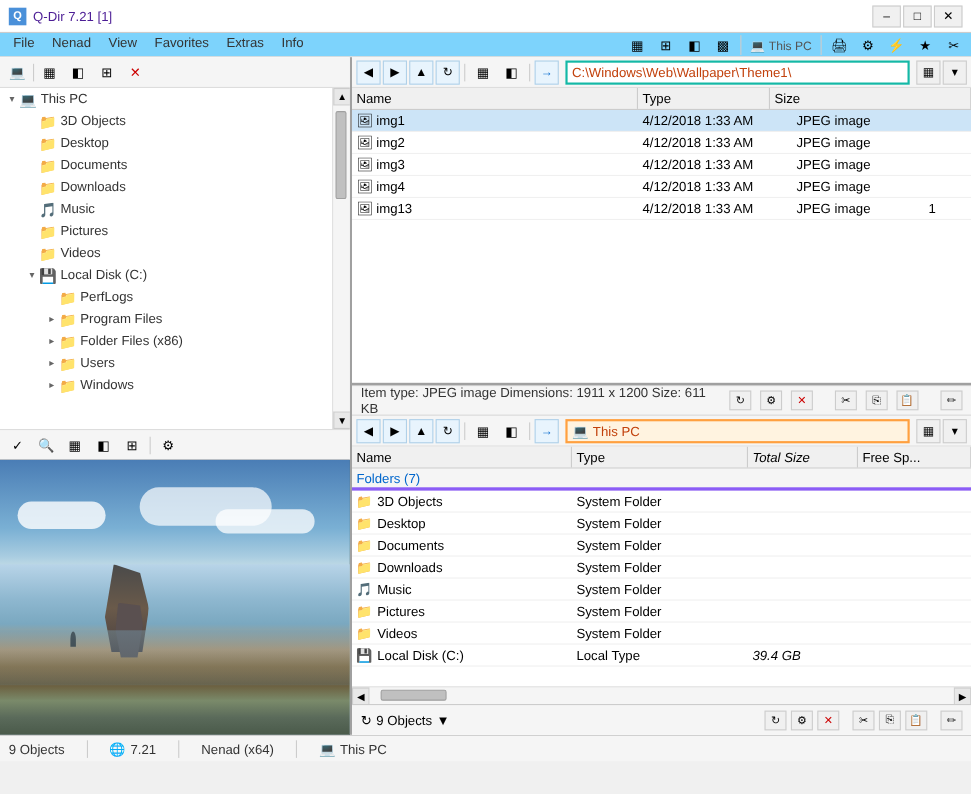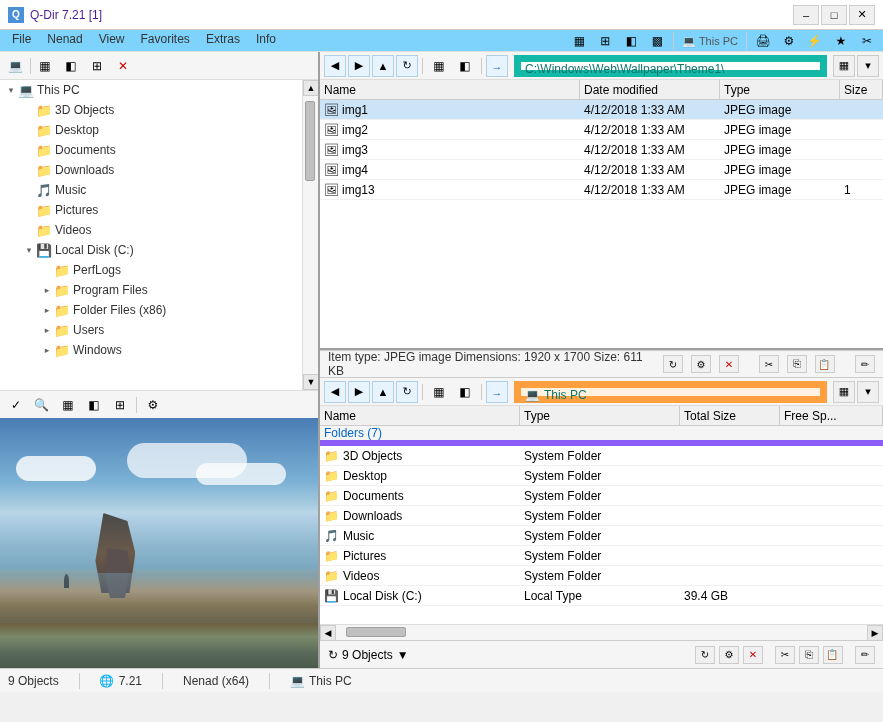--- a/index.html
+++ b/index.html
@@ -36,21 +36,21 @@
     
     .image-preview { height: 250px; background: #000; overflow: hidden; position: relative; }
     .preview-landscape { width: 100%; height: 100%; background: linear-gradient(180deg, #5b9bd5 0%, #87ceeb 30%, #d4a96a 60%, #8B7355 70%, #6b8e6b 80%, #4a4a4a 100%); display: flex; align-items: flex-end; justify-content: center; position: relative; }
 
     
     .right-panels { flex: 1; display: flex; flex-direction: column; overflow: hidden; }
 
     
     .right-top { flex: 1; background: #fff; display: flex; flex-direction: column; border-bottom: 2px solid #a0a0a0; }
     .right-top-toolbar { height: 28px; background: #f5f5f5; border-bottom: 1px solid #ddd; display: flex; align-items: center; padding: 0 4px; gap: 2px; }
-    .address-bar { flex: 1; height: 22px; border: 7px solid #14b8a6; background: #fff; display: flex; padding: 0 4px; font-size: 12px; color: #0f766e; margin: 0 4px; }
+    .address-bar { flex: 1; height: 22px; border: 2px solid #14b8a6; background: #fff; display: flex; align-items: center; padding: 0 4px; font-size: 12px; color: #c2410c; margin: 0 4px; }
     .nav-btn { width: 22px; height: 22px; background: #e8f4fd; border: 1px solid #b0d0e8; cursor: pointer; display: flex; align-items: center; justify-content: center; font-size: 11px; }
     .view-btn { width: 22px; height: 22px; background: #f0f0f0; border: 1px solid #ccc; cursor: pointer; display: flex; align-items: center; justify-content: center; font-size: 11px; }
 
     
     .file-list { flex: 1; overflow: hidden; display: flex; flex-direction: column; }
     .file-list-header { display: flex; background: #f0f0f0; border-bottom: 1px solid #ccc; height: 20px; align-items: center; flex-shrink: 0; }
     .file-list-header .col { border-right: 1px solid #ccc; height: 100%; display: flex; align-items: center; padding: 0 4px; font-size: 12px; font-weight: normal; cursor: pointer; }
     .col-name { width: 260px; flex-shrink: 0; }
     .col-date { width: 140px; flex-shrink: 0; }
     .col-type { width: 120px; flex-shrink: 0; }
@@ -69,26 +69,26 @@
     
     .right-bottom { height: 290px; background: #fff; display: flex; flex-direction: column; flex-shrink: 0; }
     .right-bottom-toolbar { height: 28px; background: #f5f5f5; border-bottom: 1px solid #ddd; display: flex; align-items: center; padding: 0 4px; gap: 2px; }
 
     
     .bottom-file-list { flex: 1; overflow: hidden; display: flex; flex-direction: column; }
     .bottom-file-list-header { display: flex; background: #f0f0f0; border-bottom: 1px solid #ccc; height: 20px; align-items: center; flex-shrink: 0; }
     .bottom-file-list-header .col { border-right: 1px solid #ccc; height: 100%; display: flex; align-items: center; padding: 0 4px; font-size: 12px; cursor: pointer; }
     .bcol-name { width: 200px; flex-shrink: 0; }
     .bcol-type { width: 160px; flex-shrink: 0; }
-    .bcol-total { width: 100px; flex-shrink: 0; }
+    .bcol-total { width: 100px; flex-shrink: 0; font-style: italic; }
     .bcol-free { flex: 1; }
     .bottom-rows { flex: 1; overflow-y: auto; }
     .bottom-row { display: flex; align-items: center; height: 20px; border-bottom: 1px solid #f0f0f0; cursor: pointer; }
     .bottom-row .col { display: flex; align-items: center; padding: 0 4px; font-size: 12px; white-space: nowrap; overflow: hidden; }
-    .section-header { height: 20px; display: flex; padding: 0 4px; font-size: 12px; color: #0066cc; background: #f5f5f5; border-bottom: 6px solid #8b5cf6; cursor: pointer; }
+    .section-header { height: 20px; display: flex; align-items: center; padding: 0 4px; font-size: 12px; color: #0066cc; background: #f5f5f5; border-bottom: 3px solid #8b5cf6; cursor: pointer; }
 
     
     .status-bar { height: 24px; background: #f5f5f5; border-top: 1px solid #ccc; display: flex; align-items: center; padding: 0 8px; gap: 20px; font-size: 12px; color: #333; }
     .status-section { display: flex; align-items: center; gap: 4px; }
     .status-sep { width: 1px; height: 16px; background: #ccc; }
 
     
     .bottom-panel-bar { height: 28px; background: #f5f5f5; border-top: 1px solid #ccc; display: flex; align-items: center; padding: 0 8px; gap: 4px; font-size: 12px; }
 
     
@@ -299,21 +299,20 @@
         <div class="address-bar">
           <span>C:\Windows\Web\Wallpaper\Theme1\</span>
         </div>
         <button class="view-btn">▦</button>
         <button class="view-btn">▾</button>
       </div>
 
       <div class="file-list">
         <div class="file-list-header">
           <div class="col col-name">Name</div>
-          <div class="col col-date">Date modified</div>
           <div class="col col-type">Type</div>
           <div class="col col-size">Size</div>
         </div>
         <div class="file-rows">
           <div class="file-row selected">
             <div class="col col-name">
               <span class="file-icon">🖼</span>
               <span>img1</span>
             </div>
             <div class="col col-date">4/12/2018 1:33 AM</div>
@@ -354,21 +353,21 @@
             </div>
             <div class="col col-date">4/12/2018 1:33 AM</div>
             <div class="col col-type">JPEG image</div>
             <div class="col col-size">1</div>
           </div>
         </div>
       </div>
     </div>
 
     <div class="info-bar">
-      <span class="info-text">Item type: JPEG image Dimensions: 1920 x 1700 Size: 611 KB</span>
+      <span class="info-text">Item type: JPEG image Dimensions: 1911 x 1200 Size: 611 KB</span>
       <button class="info-bar-btn">↻</button>
       <button class="info-bar-btn">⚙</button>
       <button class="info-bar-btn" style="color:#c00;">✕</button>
       <div style="width:4px;"></div>
       <button class="info-bar-btn">✂</button>
       <button class="info-bar-btn">⎘</button>
       <button class="info-bar-btn">📋</button>
       <div style="width:4px;"></div>
       <button class="info-bar-btn">✏</button>
     </div>

